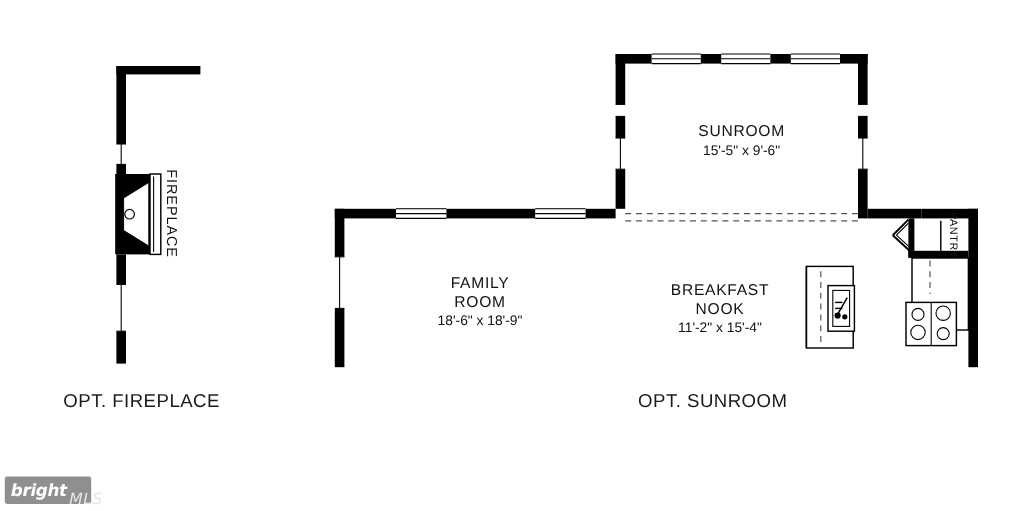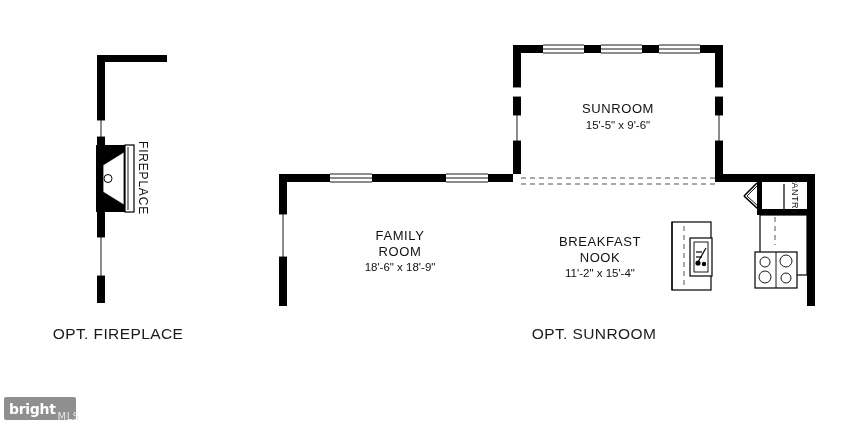--- a/index.html
+++ b/index.html
@@ -74,33 +74,34 @@
     left: 4px;
     top: 397px;
     width: 72px;
     height: 23px;
     background: #8f8f8f;
     border-radius: 2px;
     display: flex;
     align-items: center;
     padding-left: 5px;
     box-sizing: border-box;
+    font-style: italic;
   }
   #watermark .wm-bright {
     color: #ffffff;
     font-family: "DejaVu Sans", sans-serif;
     font-size: 14px;
     font-weight: bold;
     letter-spacing: -0.3px;
     line-height: 1;
   }
   #watermark .wm-mls {
     color: #e6e6e6;
     font-family: "DejaVu Sans", sans-serif;
-    font-size: 10px;
+    font-size: 13px;
     letter-spacing: 0.5px;
     margin-left: 2px;
     margin-top: 16px;
     line-height: 1;
   }
 </style>
 </head>
 <body>
 
 <div id="plan-root">

